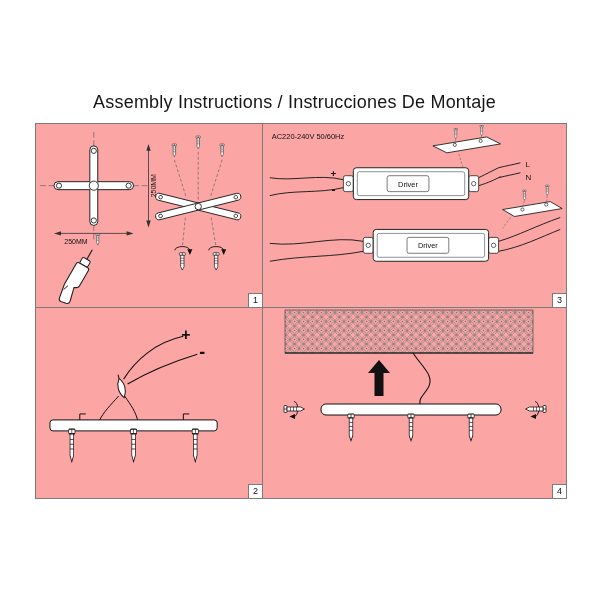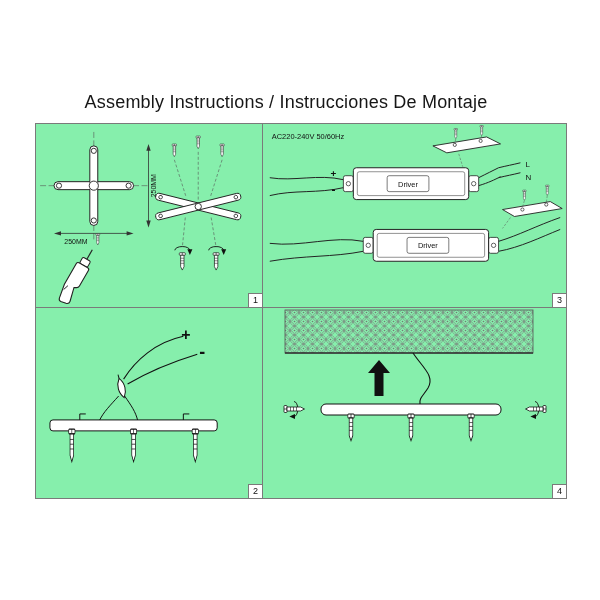--- a/index.html
+++ b/index.html
@@ -1,22 +1,22 @@
 <!DOCTYPE html>
 <html><head>
 <meta charset="utf-8">
 <style>
   html,body{margin:0;padding:0;background:#fff;}
   .page{position:relative;width:572px;height:600px;background:#fff;
-        font-family:"Liberation Sans", sans-serif;color:#1a1a1a;overflow:hidden;}
+        font-family:"Liberation Sans", sans-serif;color:#1a1a1a;overflow:hidden;padding-left:17px;}
   .title{position:absolute;top:92px;left:0;width:100%;text-align:center;
          font-size:18px;color:#161616;letter-spacing:0.2px;}
   .grid{position:absolute;left:35px;top:123px;width:530px;height:374px;
         border:1px solid #7a7a7a;background:#fff;}
-  .cell{position:absolute;box-sizing:border-box;background:#86efac;}
+  .cell{position:absolute;box-sizing:border-box;background:#fca5a5;}
   .cell1{left:0;top:0;width:227px;height:184px;border-right:1px solid #7a7a7a;border-bottom:1px solid #7a7a7a;}
   .cell3{left:227px;top:0;width:303px;height:184px;border-bottom:1px solid #7a7a7a;}
   .cell2{left:0;top:184px;width:227px;height:190px;border-right:1px solid #7a7a7a;}
   .cell4{left:227px;top:184px;width:303px;height:190px;}
   .art{position:absolute;left:0;top:0;width:100%;height:100%;}
   .badge{position:absolute;right:0;bottom:0;width:13px;height:13px;line-height:13px;
          text-align:center;font-size:9px;color:#111;background:#fff;
          border-left:1px solid #7a7a7a;border-top:1px solid #7a7a7a;z-index:2;}
   svg text{fill:#111;stroke:none;}
 </style>

